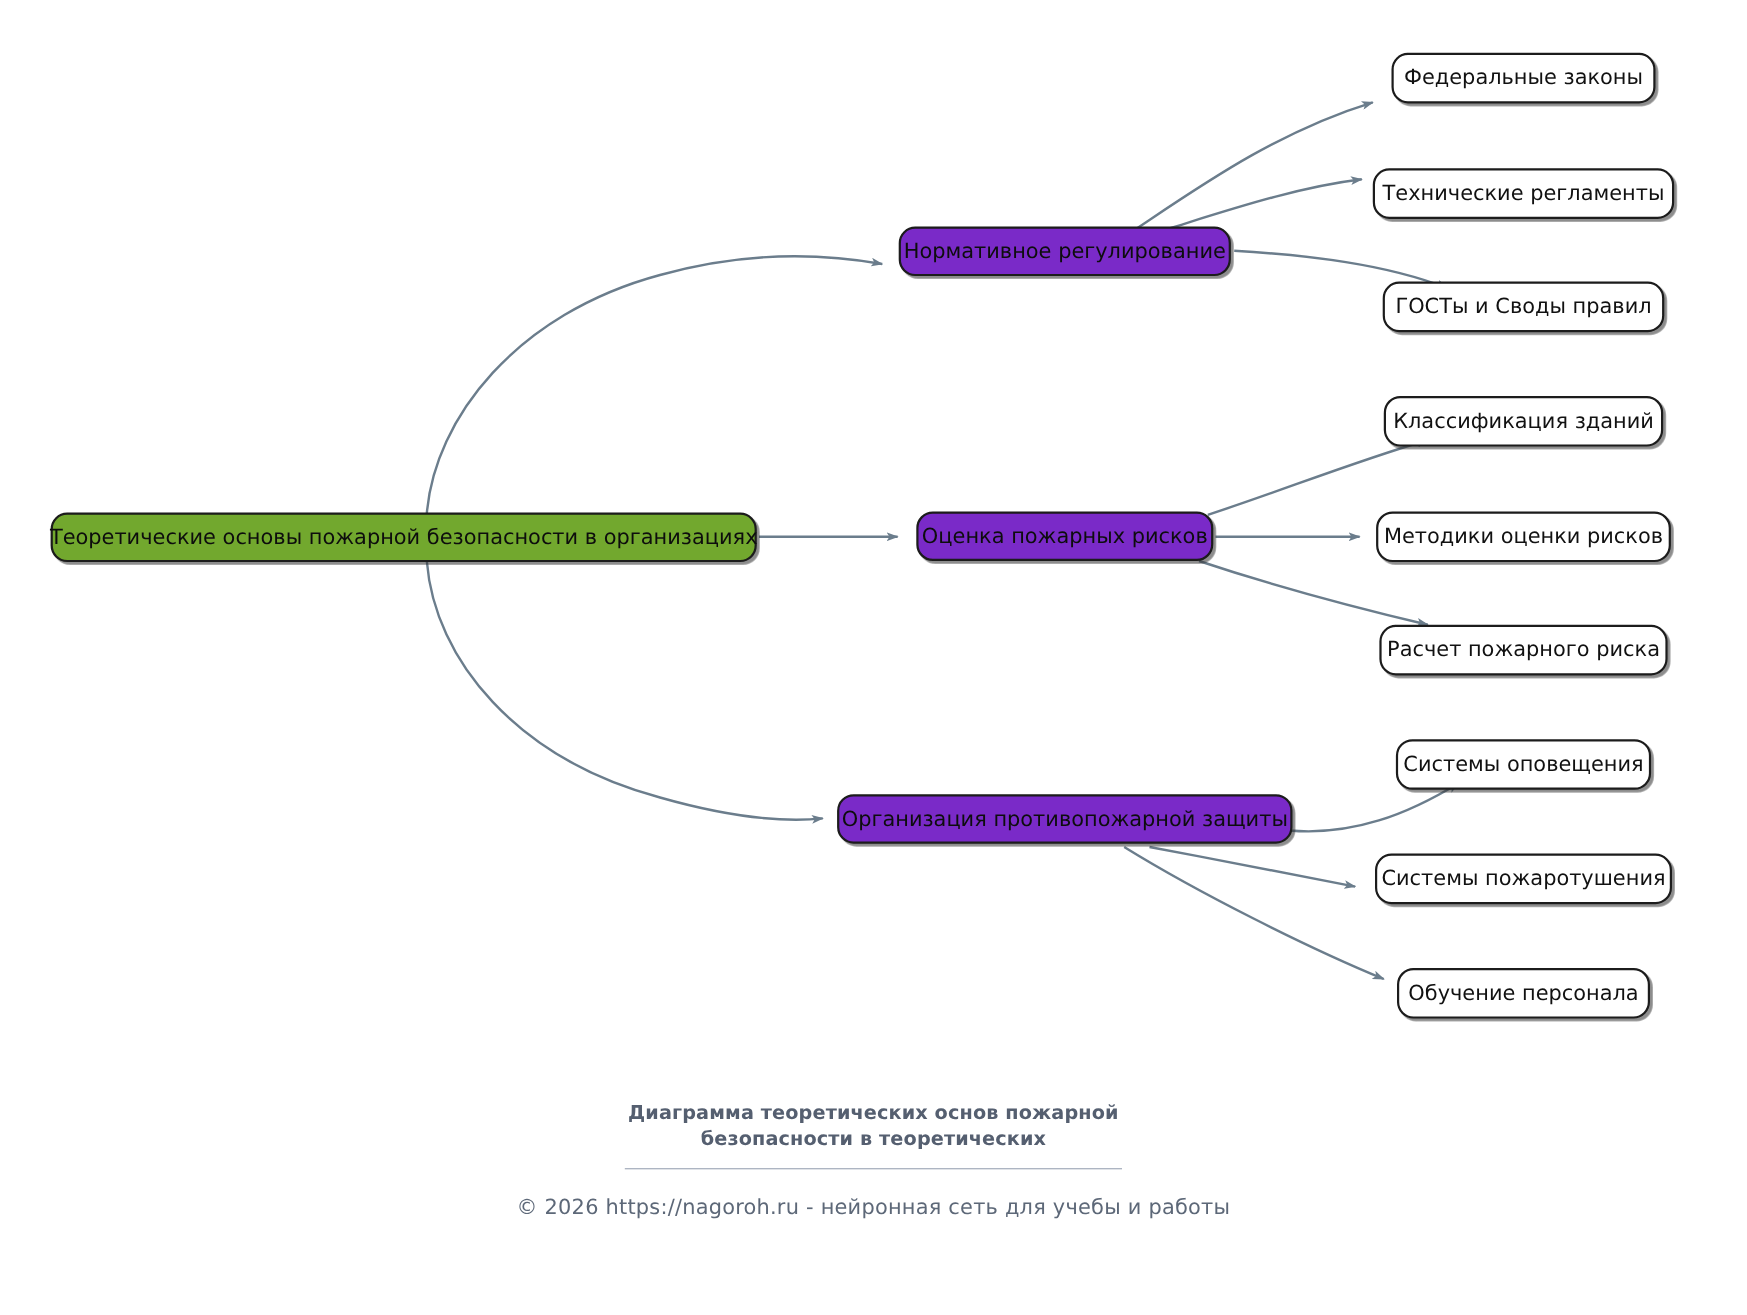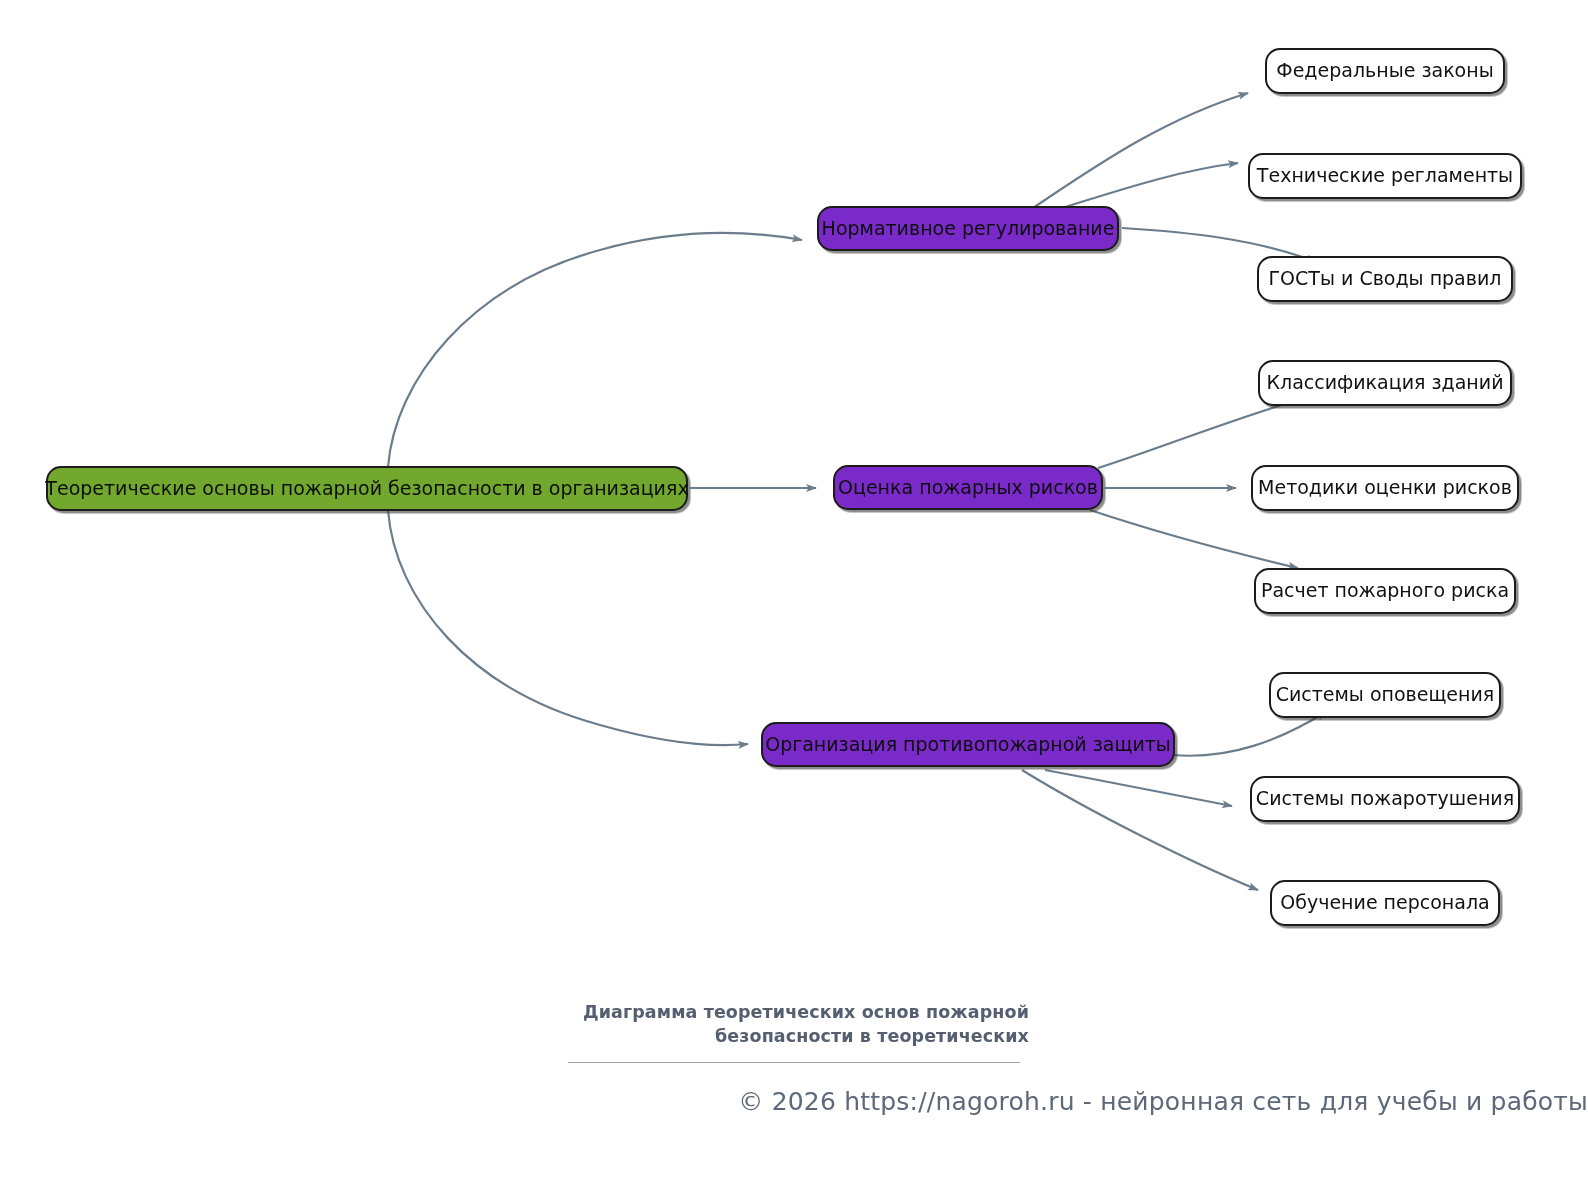--- a/index.html
+++ b/index.html
@@ -36,41 +36,41 @@
     fill: none;
     stroke: #6b7d8c;
     stroke-width: 2.2;
   }
 
   .footer {
     position: absolute;
     left: 0;
     top: 1000px;
     width: 1588px;
-    text-align: right;
+    text-align: center;
   }
   .footer-title {
     font-family: "DejaVu Sans", sans-serif;
     font-weight: bold;
     font-size: 17.5px;
     line-height: 24px;
     color: #555f70;
     margin: 0 auto;
     width: 470px;
     letter-spacing: 0.1px;
   }
   .footer-rule {
     width: 452px;
     height: 0;
     border-top: 1.5px solid #99a3b3;
     margin: 14px auto 0 auto;
   }
   .footer-copy {
     font-family: "DejaVu Sans", sans-serif;
-    font-size: 25px;
+    font-size: 19px;
     color: #5d6878;
     margin-top: 24px;
     letter-spacing: 0.2px;
   }
 </style>
 </head>
 <body>
 
 <svg id="canvas" viewBox="0 0 1588 1195" xmlns="http://www.w3.org/2000/svg">
   <defs>

